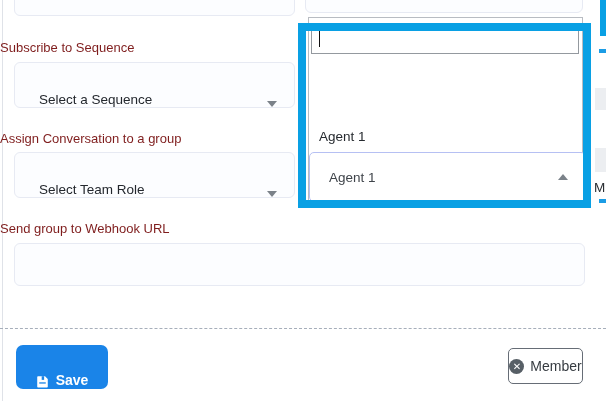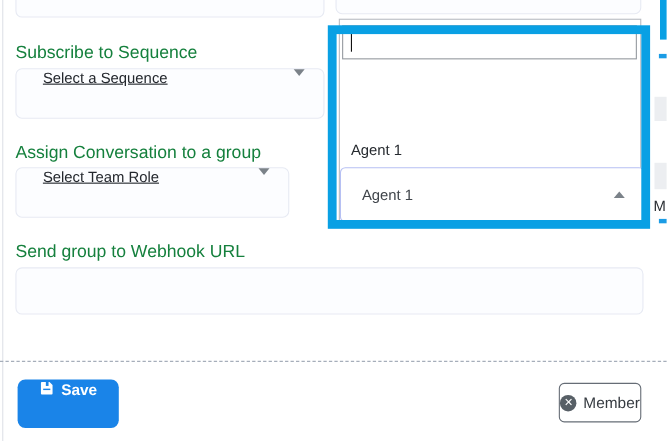--- a/index.html
+++ b/index.html
@@ -13,38 +13,38 @@
 
   
   .modal-left-border{left:2px;top:0;width:1px;height:401px;background:#dfe2e8;}
 
   
   .top-input{border:1px solid #e7eaf3;border-radius:6px;background:#fcfdff;}
   .top-input-a{left:14px;top:-30px;width:281px;height:46px;}
   .top-input-b{left:305px;top:-30px;width:278px;height:43px;}
 
   
-  .field-label{left:14px;height:16px;font-size:16px;color:#15803d;white-space:nowrap;}
+  .field-label{left:0;height:16px;font-size:13px;color:#7f1d1d;white-space:nowrap;}
 
   
   .control{
     border:1px solid #e7eaf3;border-radius:6px;background:#fcfdff;
-    display:flex;align-items:flex-start;text-decoration:underline;
+    display:flex;align-items:flex-end;
   }
   .control .ctext{font-size:13.5px;color:#24282e;padding-left:24px;flex:1;}
   .caret-down{
     width:0;height:0;border-left:5px solid transparent;border-right:5px solid transparent;
     border-top:6px solid #7b8289;margin-right:17px;
   }
   .caret-up{
     width:0;height:0;border-left:5px solid transparent;border-right:5px solid transparent;
     border-bottom:6px solid #7b8289;margin-right:17px;
   }
   .sel1{left:14px;top:62px;width:281px;height:46px;}
-  .sel2{left:14px;top:152px;width:249px;height:46px;}
+  .sel2{left:14px;top:152px;width:281px;height:46px;}
 
   
   .webhook-input{
     left:14px;top:243px;width:571px;height:43px;
     border:1px solid #e7eaf3;border-radius:6px;background:#fcfdff;
     font-size:13.5px;color:#24282e;padding:0 12px;outline:none;
   }
 
   
   .tm-panel{
@@ -76,21 +76,21 @@
     border:8px solid #09a0e4;background:transparent;pointer-events:none;z-index:5;
   }
 
   
   .divider{left:0;top:328px;width:606px;height:0;border-top:1px dashed #a6aeba;}
 
   
   .save-btn{
     left:16px;top:345px;width:92px;height:44px;
     background:#1a84e8;border:none;border-radius:7px;cursor:pointer;
-    display:flex;align-items:flex-start;justify-content:center;gap:7px;
+    display:flex;align-items:flex-end;justify-content:center;gap:7px;
     color:#ffffff;font-size:14px;font-weight:bold;
     font-family:"Liberation Sans","DejaVu Sans",sans-serif;
   }
   .close-btn{
     left:508px;top:348px;width:75px;height:36px;
     background:#ffffff;border:1px solid #666d76;border-radius:5px;cursor:pointer;
     display:flex;align-items:center;justify-content:center;gap:6px;
     color:#363b41;font-size:14px;
     font-family:"Liberation Sans","DejaVu Sans",sans-serif;
   }

